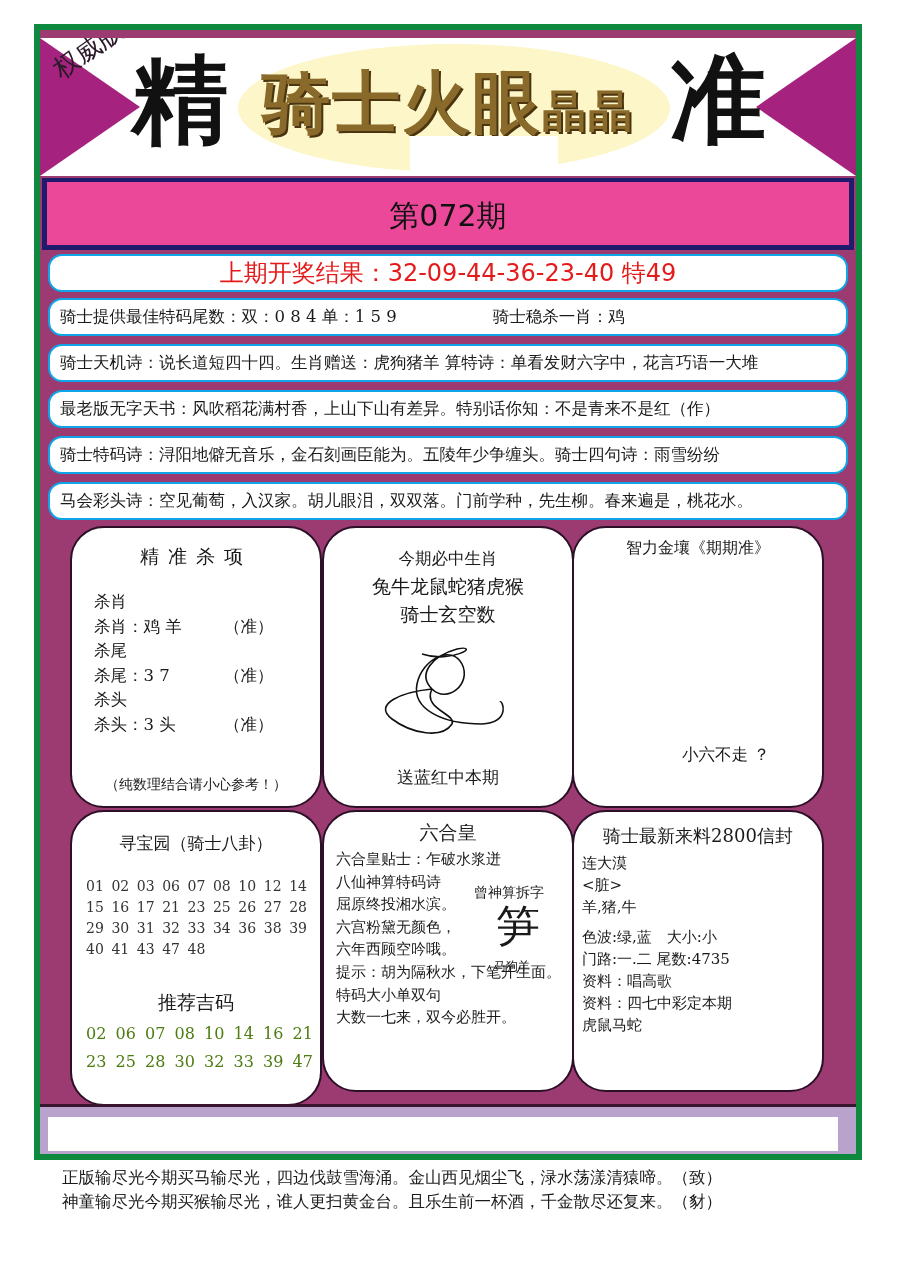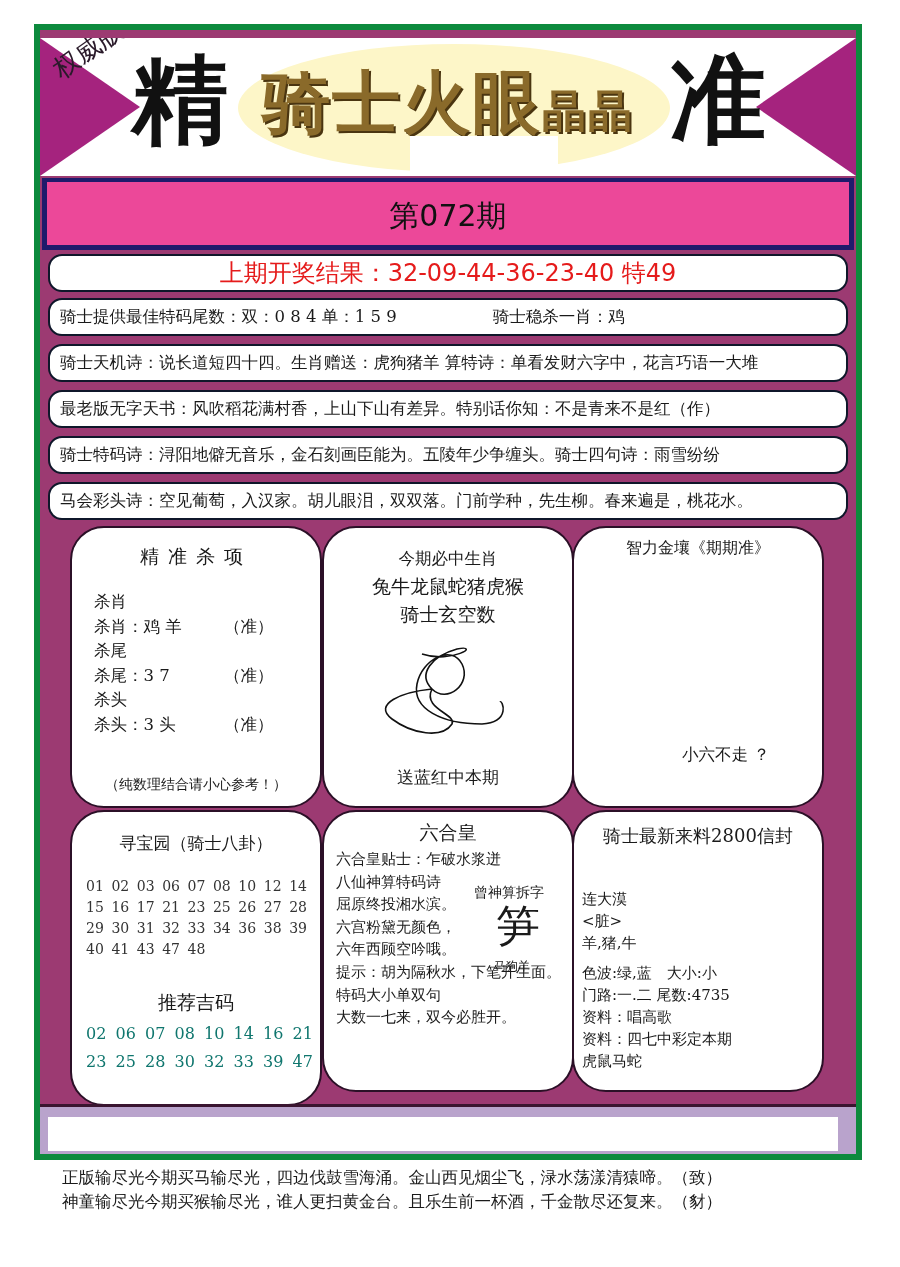--- a/index.html
+++ b/index.html
@@ -21,21 +21,21 @@
   .big-right { right: 90px; }
   .oval { position: absolute; left: 198px; top: 6px; width: 432px; height: 128px; border-radius: 50%; background: #fdf6c8; }
   .oval-title { position: absolute; left: 222px; top: 30px; font-size: 68px; font-weight: bold; color: #8a6a2a; letter-spacing: 2px; line-height: 1; font-family: "DejaVu Serif", serif; text-shadow: 2px 2px 0 #4a3510; }
   .oval-title small { font-size: 44px; }
   .oval-patch { position: absolute; left: 370px; top: 98px; width: 148px; height: 40px; background: #ffffff; }
 
   
   .issue { position: absolute; left: 2px; top: 148px; width: 812px; height: 72px; background: #ec4899; border: 5px solid #1f1a6b; border-top-width: 4px; display: flex; align-items: center; justify-content: center; }
   .issue span { font-size: 30px; font-family: "DejaVu Sans", sans-serif; color: #111; margin-top: 6px; }
 
-  .row { position: absolute; left: 8px; width: 800px; background: #ffffff; border: 2px solid #0f172a; border-radius: 14px; display: flex; align-items: center; padding-left: 10px; font-size: 16.5px; white-space: nowrap; }
+  .row { position: absolute; left: 8px; width: 800px; background: #ffffff; border: 2px solid #0ea5e9; border-radius: 14px; display: flex; align-items: center; padding-left: 10px; font-size: 16.5px; white-space: nowrap; }
   .row.result { top: 224px; height: 38px; justify-content: center; color: #e51b1b; font-size: 24px; font-family: "DejaVu Sans", sans-serif; padding-left: 0; }
   .row.r1 { top: 268px; height: 38px; }
   .row.r2 { top: 314px; height: 38px; }
   .row.r3 { top: 360px; height: 38px; }
   .row.r4 { top: 406px; height: 38px; }
   .row.r5 { top: 452px; height: 38px; }
   .gap { display: inline-block; width: 96px; }
 
   .card { position: absolute; background: #ffffff; border: 2px solid #2b1027; border-radius: 34px; overflow: hidden; }
   .c1 { left: 30px; top: 496px; width: 252px; height: 282px; }
@@ -58,31 +58,31 @@
   .c2 .scrib { position: absolute; left: 48px; top: 116px; width: 150px; height: 100px; }
   .c2 .t4 { top: 238px; font-size: 17px; }
 
   .c3 .t1 { position: absolute; left: 0; width: 100%; top: 10px; text-align: center; font-size: 16px; }
   .c3 .t2 { position: absolute; left: 108px; top: 216px; font-size: 16.5px; }
 
   .c4 .title { position: absolute; left: 0; width: 100%; top: 20px; text-align: center; font-size: 17px; }
   .nums { position: absolute; left: 14px; top: 64px; width: 230px; font-size: 14px; line-height: 21px; color: #333; }
   .nums span { display: inline-block; width: 25.4px; }
   .c4 .sub { position: absolute; left: 0; width: 100%; top: 178px; text-align: center; font-size: 19px; }
-  .nums2 { position: absolute; left: 14px; top: 208px; width: 240px; font-size: 16px; line-height: 28px; color: #0f766e; }
+  .nums2 { position: absolute; left: 14px; top: 208px; width: 240px; font-size: 16px; line-height: 28px; color: #4d7c0f; }
   .nums2 span { display: inline-block; width: 29.5px; }
 
   .c5 .title { position: absolute; left: 0; width: 100%; top: 8px; text-align: center; font-size: 19px; }
   .c5 .poem { position: absolute; left: 12px; top: 36px; font-size: 15px; line-height: 22.6px; white-space: nowrap; }
   .c5 .side1 { position: absolute; left: 150px; top: 72px; font-size: 14px; }
   .c5 .side2 { position: absolute; left: 172px; top: 92px; font-size: 44px; line-height: 1; font-family: "DejaVu Sans", sans-serif; }
   .c5 .side3 { position: absolute; left: 170px; top: 146px; font-size: 12px; }
 
   .c6 .title { position: absolute; left: 0; width: 100%; top: 12px; text-align: center; font-size: 18px; }
-  .c6 .body { position: absolute; left: 8px; top: 40px; font-size: 15px; line-height: 22px; white-space: nowrap; margin-top: 36px; }
+  .c6 .body { position: absolute; left: 8px; top: 40px; font-size: 15px; line-height: 22px; white-space: nowrap; }
   .c6 .body .sp { height: 8px; }
 
   .footer-band { position: absolute; left: 0; top: 1074px; width: 816px; height: 50px; background: #b9a3cc; border-top: 3px solid #3a1530; }
   .footer-white { position: absolute; left: 8px; top: 10px; width: 790px; height: 34px; background: #ffffff; }
 
   .bottom-text { position: absolute; left: 62px; top: 1166px; font-size: 16.5px; line-height: 24px; white-space: nowrap; color: #1a1a1a; }
 </style>
 </head>
 <body>
 

